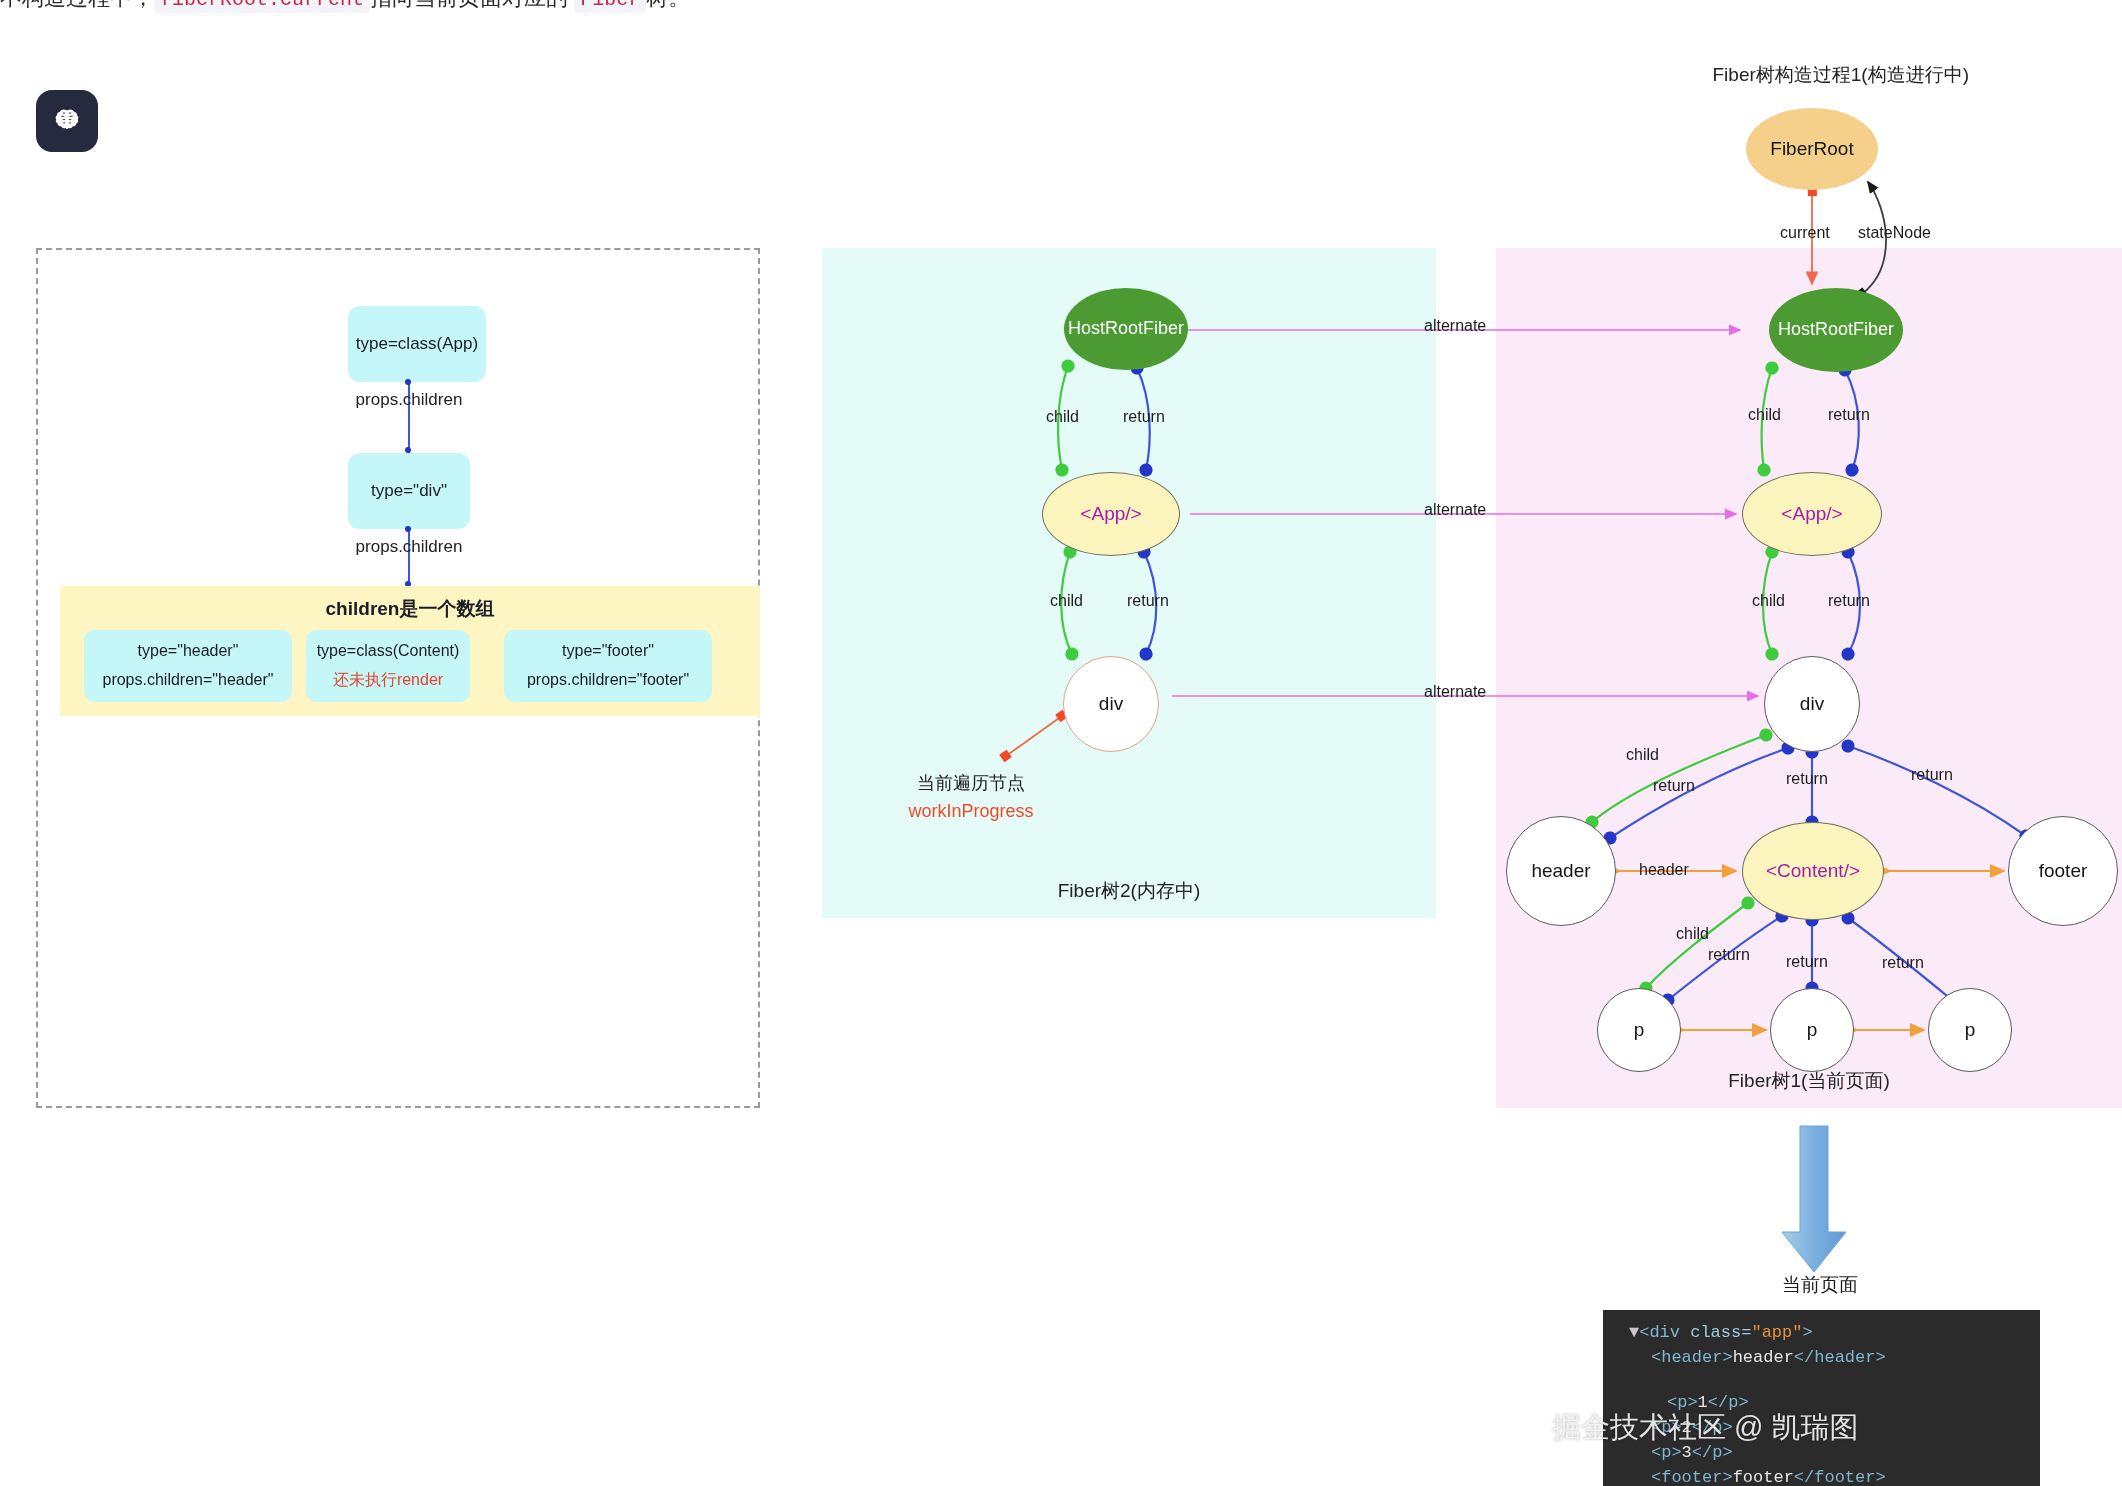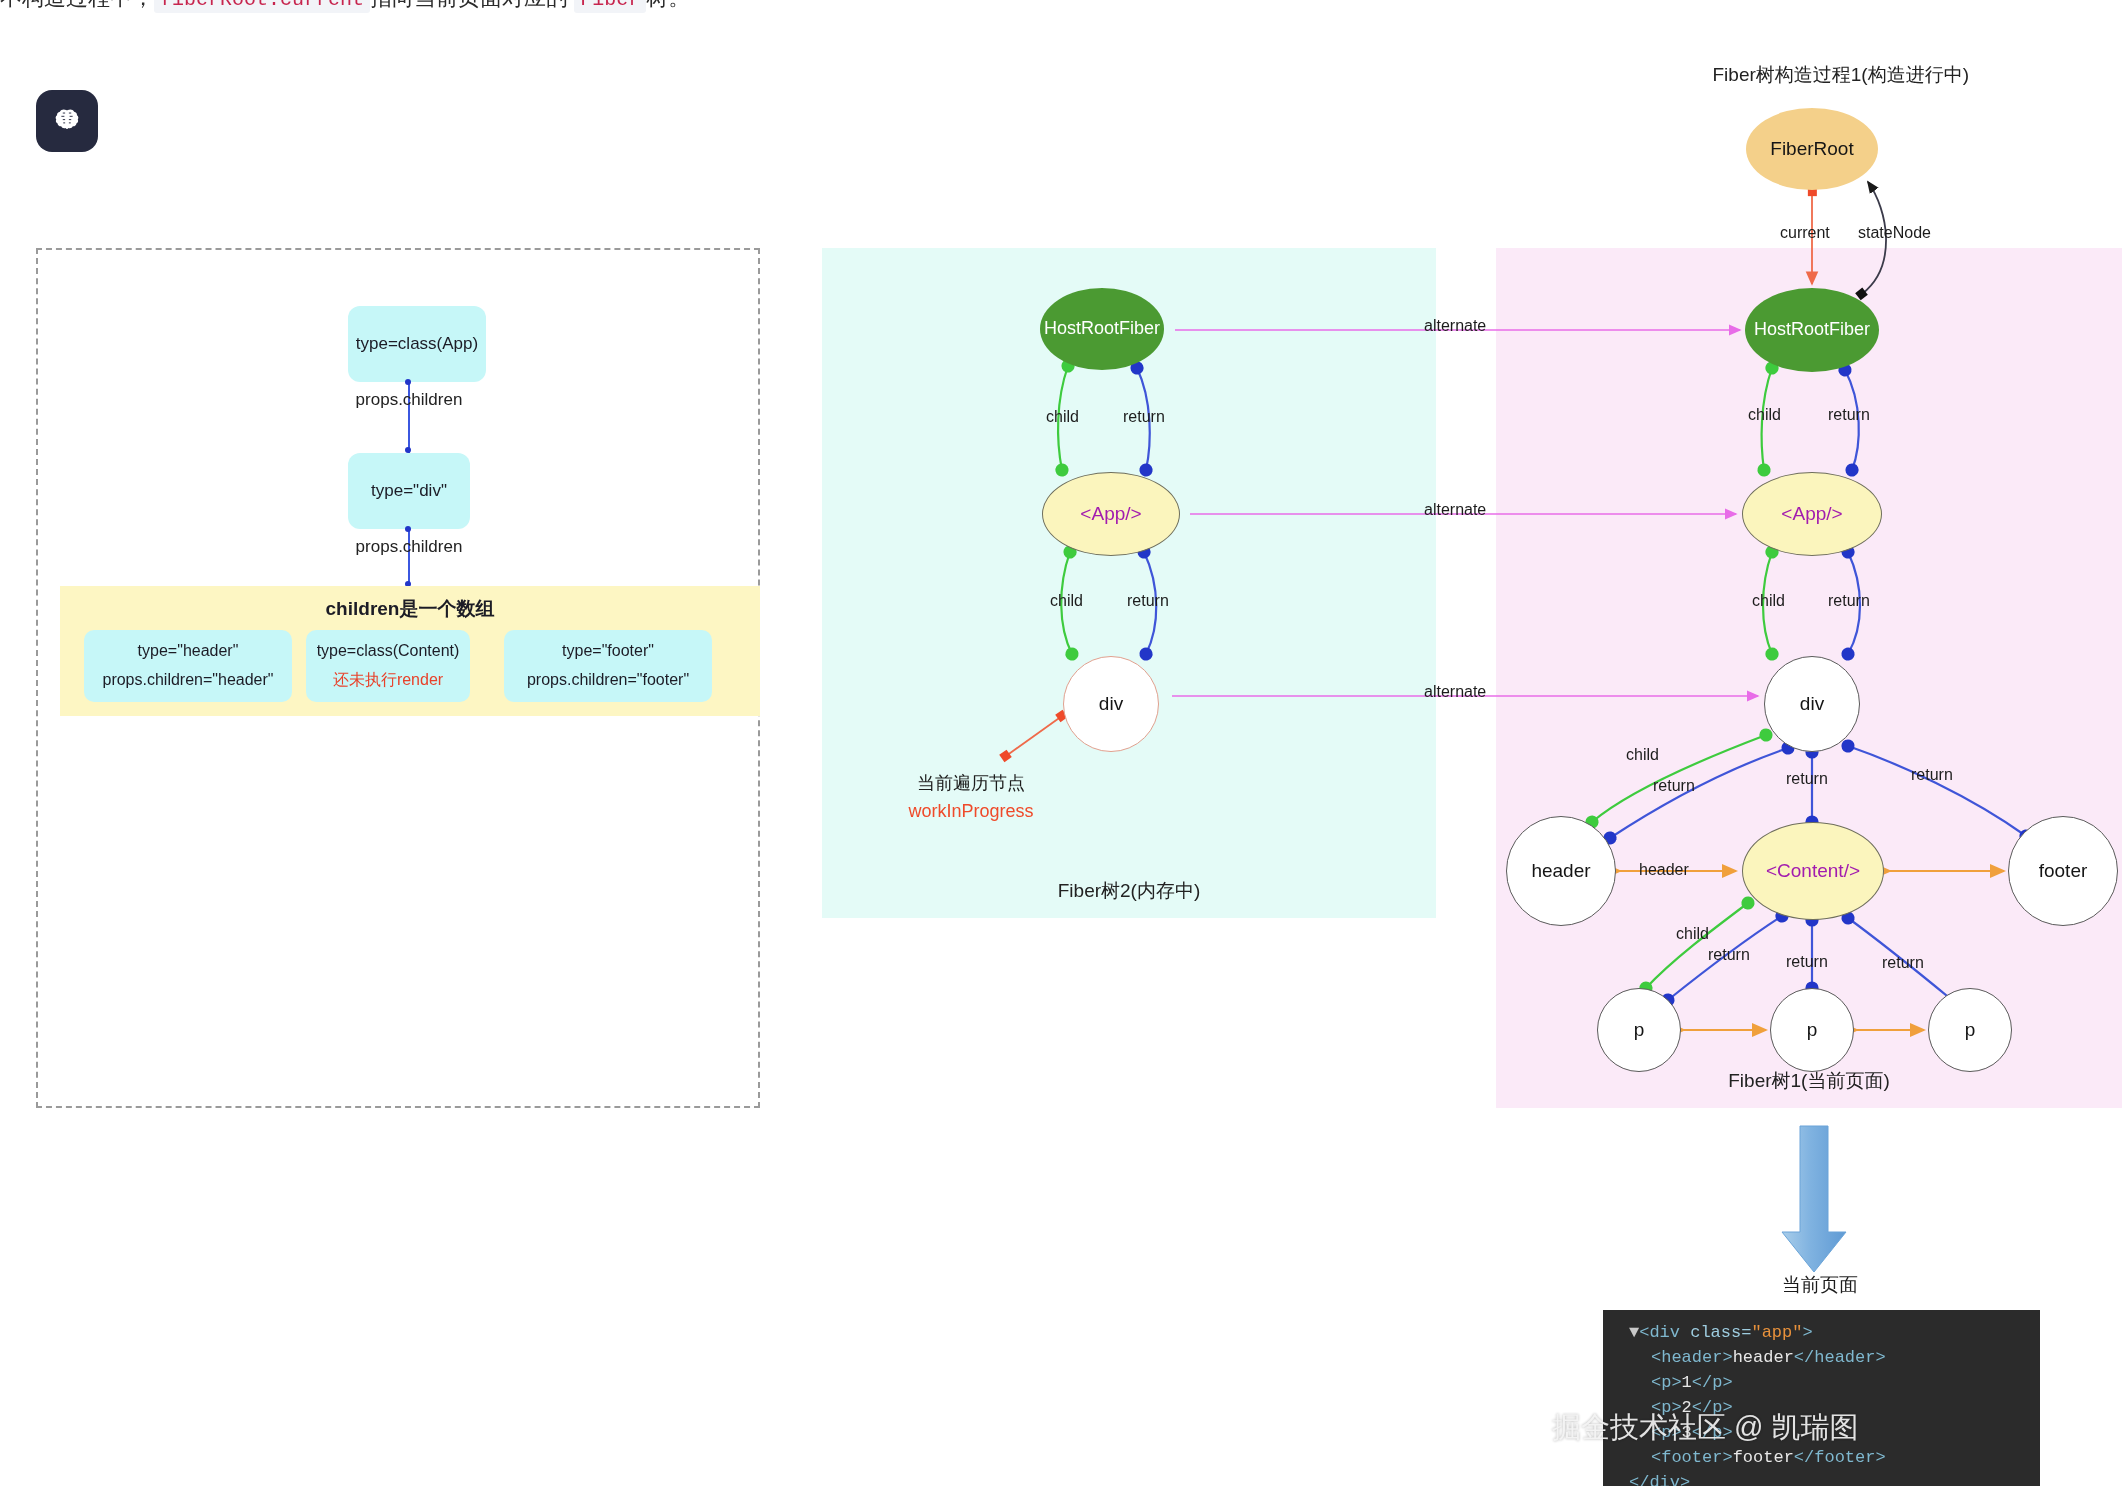--- a/index.html
+++ b/index.html
@@ -103,21 +103,21 @@
   #re-child-1 { left:246px; width:164px; }
   #re-child-2 { left:444px; }
   .red-note { color:#e8412a; }
 
   
   .node {
     position:absolute; display:flex; align-items:center;
     justify-content:center; border-radius:50%;
     font-size:19px; line-height:1.1;
   }
-  .node-green { background:#4b9a32; color:#ffffff; font-size:18px; }
+  .node-green { background:#4b9a32; color:#ffffff; font-size:18px;margin-left:24px; }
   .node-yellow { background:#fbf5bd; color:#a21caf; border:1.5px solid #6e6e5c; }
   .node-orange { background:#f4d08a; color:#151515; }
   .node-white { background:#ffffff; color:#151515; border:1.5px solid #5a5a5a; }
   .node-white-red { background:#ffffff; color:#151515; border:1.5px solid #e0a08e; }
 
   
   #n2-hostroot { left:1040px; top:288px; width:124px; height:82px; }
   #n2-app { left:1042px; top:472px; width:138px; height:84px; }
   #n2-div { left:1063px; top:656px; width:96px; height:96px; }
 
@@ -397,21 +397,21 @@
   <div class="zh">当前遍历节点</div>
   <div class="en">workInProgress</div>
 </div>
 
 <div id="current-page-label">当前页面</div>
 
 <div id="code-panel">
   <div id="code-lines">
       <div class="ln" style="padding-left: 26px;"><span class="tri">▼</span><span class="tg">&lt;div </span><span class="attr">class=</span><span class="val">"app"</span><span class="tg">&gt;</span></div>
       <div class="ln" style="padding-left: 48px;"><span class="tg">&lt;header&gt;</span><span class="txt">header</span><span class="tg">&lt;/header&gt;</span></div>
-      <div class="ln" style="padding-left: 48px;"><span class="tg">&lt;p&gt;</span><span class="txt">1</span><span class="tg">&lt;/p&gt;</span></div>
+      <div class="ln" style="padding-left: 64px; margin-top: 20px;"><span class="tg">&lt;p&gt;</span><span class="txt">1</span><span class="tg">&lt;/p&gt;</span></div>
       <div class="ln" style="padding-left: 48px;"><span class="tg">&lt;p&gt;</span><span class="txt">2</span><span class="tg">&lt;/p&gt;</span></div>
       <div class="ln" style="padding-left: 48px;"><span class="tg">&lt;p&gt;</span><span class="txt">3</span><span class="tg">&lt;/p&gt;</span></div>
       <div class="ln" style="padding-left: 48px;"><span class="tg">&lt;footer&gt;</span><span class="txt">footer</span><span class="tg">&lt;/footer&gt;</span></div>
       <div class="ln" style="padding-left: 26px;"><span class="tg">&lt;/div&gt;</span></div>
     </div>
 </div>
 
 <div id="watermark">掘金技术社区 @ 凯瑞图</div>
 
 </body></html>

